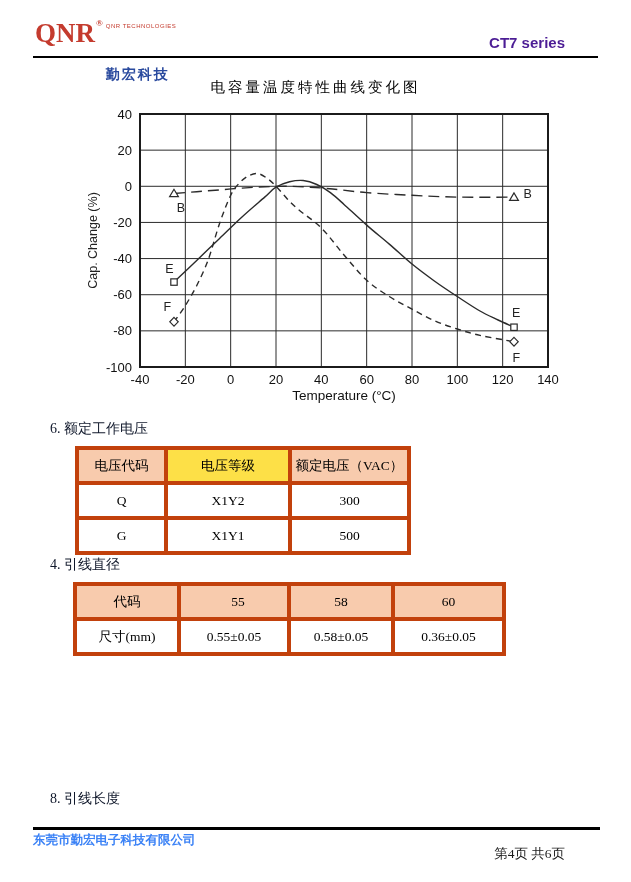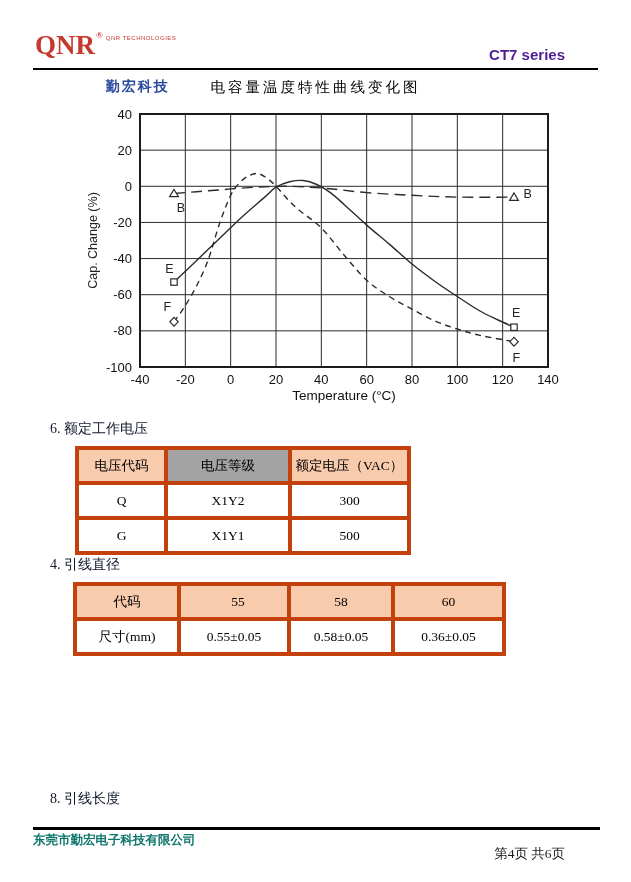--- a/index.html
+++ b/index.html
@@ -1,20 +1,20 @@
 <!DOCTYPE html>
 <html><head>
 <meta charset="utf-8">
 <style>
   html,body{margin:0;padding:0;background:#ffffff;}
   .page{position:relative;width:631px;height:882px;background:#fff;overflow:hidden;
         font-family:"Liberation Serif",serif;color:#111;}
 
   
-  .header{position:absolute;left:33px;top:12px;width:565px;height:56px;border-bottom:2.5px solid #000;}
+  .header{position:absolute;left:33px;top:0;width:565px;height:56px;border-bottom:2.5px solid #000;}
   .logo{position:absolute;left:2px;top:18px;display:flex;align-items:flex-start;}
   .logo-qnr{font-family:"Liberation Serif",serif;font-weight:700;font-size:27px;line-height:30px;}
   .logo-reg{font-size:9px;line-height:10px;margin-left:1px;font-weight:700;}
   .logo-col{display:flex;flex-direction:column;margin-left:3px;margin-top:5px;gap:36px;}
   .logo-tagline{font-size:6px;letter-spacing:.5px;line-height:7px;font-family:"Liberation Sans",sans-serif;}
   .logo-cn{font-size:14px;font-weight:700;letter-spacing:2px;line-height:17px;font-family:"Liberation Sans",sans-serif;}
   .series{position:absolute;right:33px;top:34px;font-family:"Liberation Sans",sans-serif;
           font-weight:700;font-size:15px;color:#4c1d95;}
 
   
@@ -34,21 +34,21 @@
   table{border-collapse:collapse;position:absolute;text-align:center;font-size:13.5px;color:#000;}
   td,th{border:4px solid #c2410c;padding:0;height:31px;font-weight:400;}
   #t1{left:75px;top:446px;}
   #t1 .c0{width:85px;} #t1 .c1{width:120px;} #t1 .c2{width:115px;}
   #t2{left:73px;top:582px;}
   #t2 .c0{width:100px;} #t2 .c1{width:98px;padding-left:8px;} #t2 .c2{width:100px;} #t2 .c3{width:107px;}
 
   
   .footer-line{position:absolute;left:33px;top:827px;width:567px;height:3px;background:#000;}
   .company{position:absolute;left:33px;top:832px;font-family:"Liberation Sans",sans-serif;
-           font-weight:700;font-size:12.5px;color:#0f766e;}
+           font-weight:700;font-size:12.5px;color:#3b82f6;}
   .page-num{position:absolute;right:66px;top:845px;font-size:13.5px;color:#1a1a1a;}
 </style>
 </head>
 <body>
 
 <div class="page">
 
   <div class="header">
     <div class="logo">
       <span class="logo-qnr" style="color: rgb(196, 59, 46);">QNR</span>
@@ -120,21 +120,21 @@
         <text x="266" y="296" text-anchor="middle" class="axis">Temperature (°C)</text>
         <text transform="rotate(-90 15 136.5)" x="15" y="140.5" text-anchor="middle" class="axis-y">Cap. Change (%)</text>
       </svg>
   </div>
 
   <div class="sec-heading" id="s6h">6. 额定工作电压</div>
   <table id="t1">
     <tbody>
         <tr>
       <th class="c0" style="background: rgb(248, 203, 173);">电压代码</th>
-      <th class="c1" style="background: #a3a3a3;">电压等级</th>
+      <th class="c1" style="background: #fde047;">电压等级</th>
       <th class="c2" style="background: rgb(248, 203, 173);">额定电压（VAC）</th>
     </tr>
     <tr>
       <td>Q</td>
       <td>X1Y2</td>
       <td>300</td>
     </tr>
     <tr>
       <td>G</td>
       <td>X1Y1</td>

